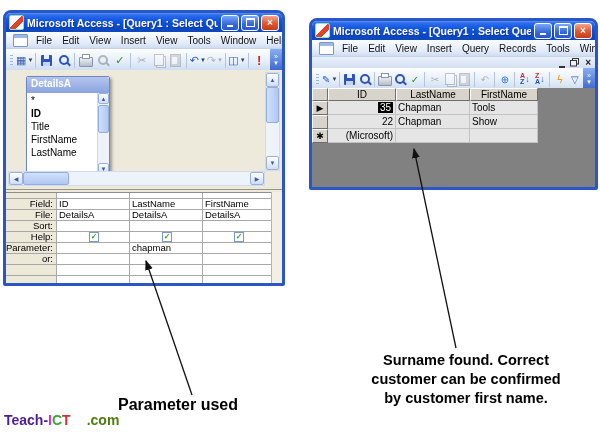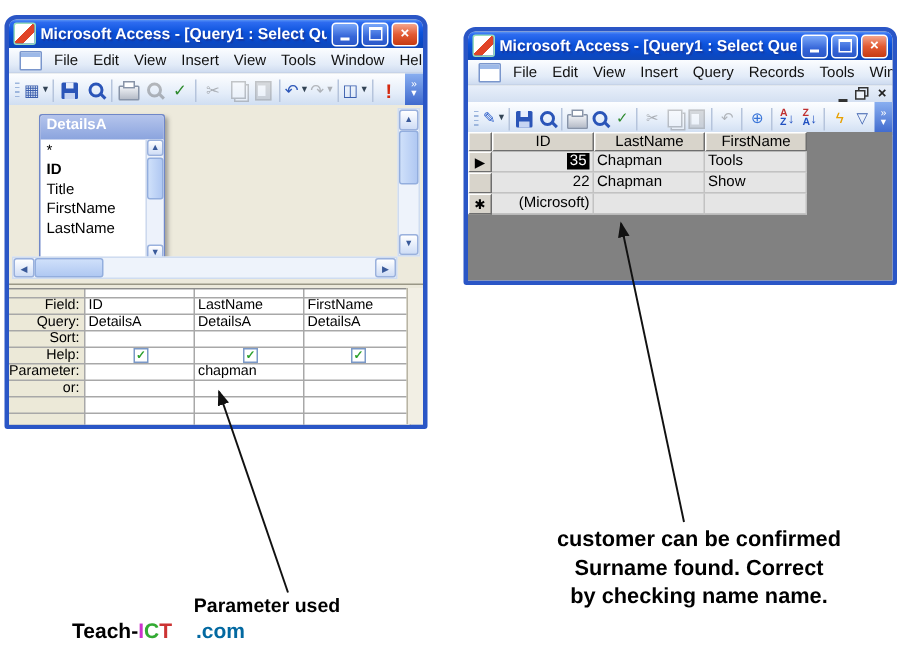--- a/index.html
+++ b/index.html
@@ -111,21 +111,21 @@
        font-size:10px;display:flex;align-items:center;justify-content:center;color:#000;}
   .dsel{background:#d8d4cb;border:1px solid;border-color:#fff #6e6e6e #6e6e6e #fff;
         font-size:9px;display:flex;align-items:center;justify-content:center;color:#000;}
   .dcell{background:#e5e5e5;border-right:1px solid #c2c2c2;border-bottom:1px solid #c2c2c2;
          font-size:10px;line-height:13px;padding:0 2px;white-space:nowrap;overflow:hidden;}
   .dcell.num{text-align:right;}
   .selbox{background:#000;color:#fff;padding:0 2px;}
 
   
   .annot{position:absolute;font-weight:bold;color:#000;text-align:center;}
-  #annot-left{left:88px;top:396px;width:180px;font-size:13px;}
+  #annot-left{left:88px;top:396px;width:180px;font-size:16px;}
   #annot-right{left:335px;top:351px;width:262px;font-size:14.5px;line-height:19px;}
   #arrows{position:absolute;left:0;top:0;width:600px;height:439px;pointer-events:none;}
   #logo{position:absolute;left:4px;top:412px;font-size:14px;font-weight:bold;}
 </style>
 </head>
 <body>
 
 <div id="win-left" class="window" style="left:3px;top:10px;width:282px;height:276px;">
   <div class="titlebar">
     <span class="appico"></span>
@@ -249,21 +249,21 @@
   <div class="pane-bottom">
     <div class="qgrid">
         <div class="qlab"></div>
         <div class="qcell"></div>
         <div class="qcell"></div>
         <div class="qcell"></div>
         <div class="qlab">Field:</div>
         <div class="qcell">ID</div>
         <div class="qcell">LastName</div>
         <div class="qcell">FirstName</div>
-        <div class="qlab">Query:</div>
+        <div class="qlab">File:</div>
         <div class="qcell">DetailsA</div>
         <div class="qcell">DetailsA</div>
         <div class="qcell">DetailsA</div>
         <div class="qlab">Sort:</div>
         <div class="qcell"></div>
         <div class="qcell"></div>
         <div class="qcell"></div>
         <div class="qlab">Help:</div>
         <div class="qcell" style="display: flex; align-items: center;">
           <span class="cb">✓</span>
@@ -430,17 +430,17 @@
     <marker id="ah" markerWidth="9" markerHeight="8" refX="7" refY="3" orient="auto">
       <path d="M0,0 L8,3 L0,6 z" fill="#111"></path>
     </marker>
   </defs>
   <line x1="192" y1="395" x2="146" y2="261" stroke="#111" stroke-width="1.3" marker-end="url(#ah)"></line>
   <line x1="456" y1="348" x2="414" y2="149" stroke="#111" stroke-width="1.3" marker-end="url(#ah)"></line>
 </svg>
 
 <div id="annot-left" class="annot">Parameter used</div>
 <div id="annot-right" class="annot">
+    <div>Surname found.  Correct</div>
     <div>customer can be confirmed</div>
-    <div>Surname found.  Correct</div>
-    <div>by checking name name.</div>
-  </div>
-<div id="logo"><span style="color: #000000; margin-left: 44px;">Teach-</span><span style="color: rgb(204, 51, 204);">I</span><span style="color: rgb(51, 170, 51);">C</span><span style="color: rgb(204, 51, 51);">T</span><span style="color: #0369a1; padding-left: 16px;">.com</span></div>
+    <div>by customer first name.</div>
+  </div>
+<div id="logo"><span style="color: #4c1d95;">Teach-</span><span style="color: rgb(204, 51, 204);">I</span><span style="color: rgb(51, 170, 51);">C</span><span style="color: rgb(204, 51, 51);">T</span><span style="color: #4d7c0f; padding-left: 16px;">.com</span></div>
 
 </body></html>

